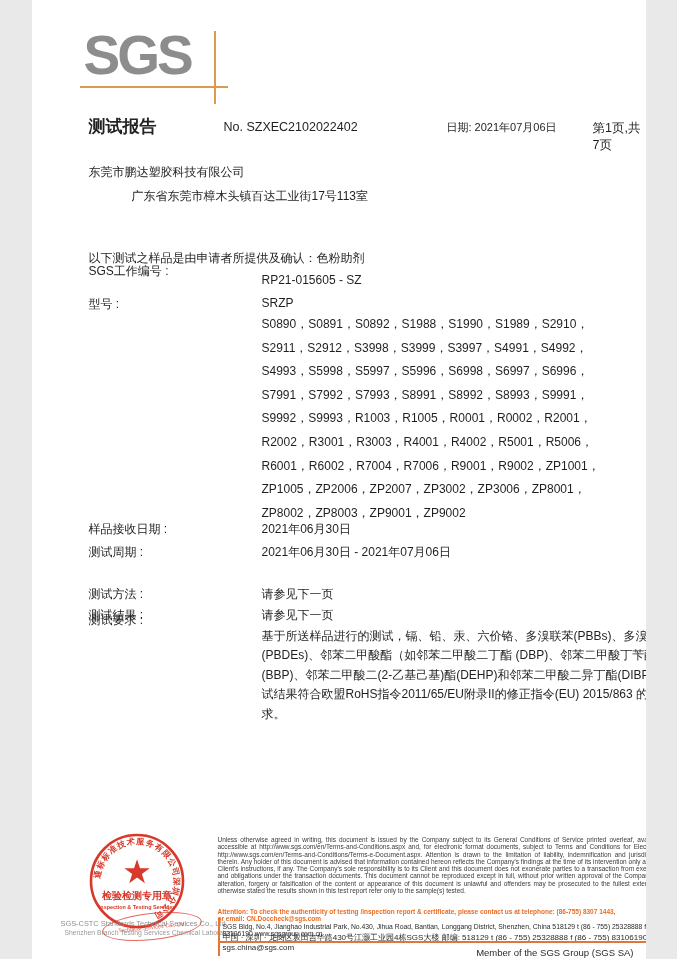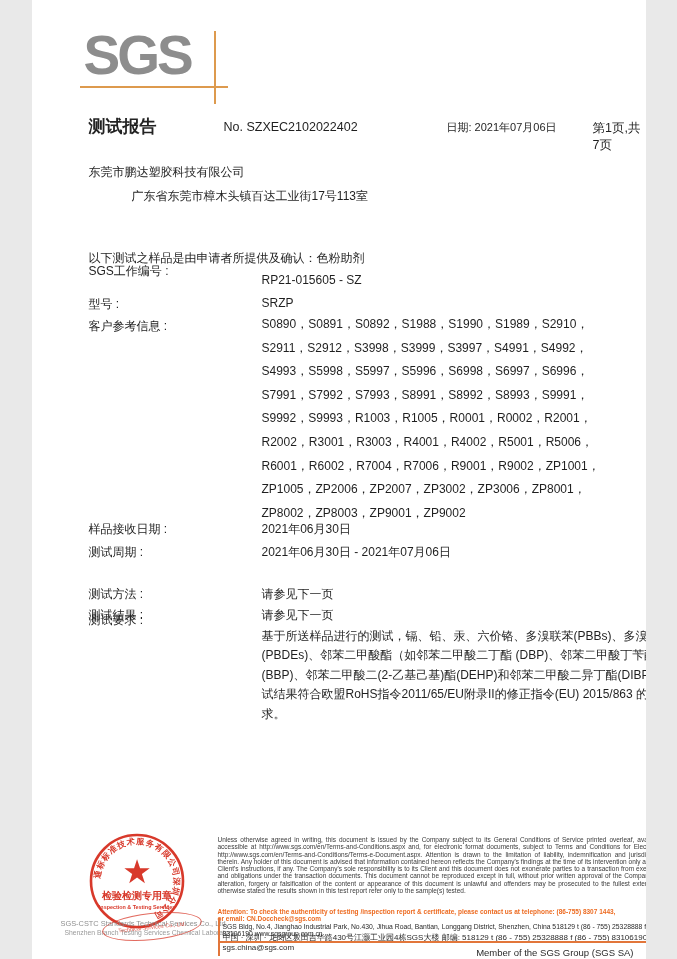--- a/index.html
+++ b/index.html
@@ -63,21 +63,20 @@
   <div class="abs body-text" style="left:64px;top:188px;margin-left:36px;">广东省东莞市樟木头镇百达工业街17号113室</div>
 
   <div class="abs body-text" style="left:57px;top:250px;">以下测试之样品是由申请者所提供及确认：色粉助剂</div>
 
   <div class="abs body-text lbl" style="top:263px;">SGS工作编号 :</div>
   <div class="abs body-text val" style="top:273px;">RP21-015605 - SZ</div>
 
   <div class="abs body-text lbl" style="top:296px;">型号 :</div>
   <div class="abs body-text val" style="top:296px;">SRZP</div>
 
-  <div class="abs body-text lbl" style="top:318px;">客户参考信息 :</div>
   <div class="abs body-text val pre refs" style="top:313px;">S0890，S0891，S0892，S1988，S1990，S1989，S2910，
 S2911，S2912，S3998，S3999，S3997，S4991，S4992，
 S4993，S5998，S5997，S5996，S6998，S6997，S6996，
 S7991，S7992，S7993，S8991，S8992，S8993，S9991，
 S9992，S9993，R1003，R1005，R0001，R0002，R2001，
 R2002，R3001，R3003，R4001，R4002，R5001，R5006，
 R6001，R6002，R7004，R7006，R9001，R9002，ZP1001，
 ZP1005，ZP2006，ZP2007，ZP3002，ZP3006，ZP8001，
 ZP8002，ZP8003，ZP9001，ZP9002</div>
 

